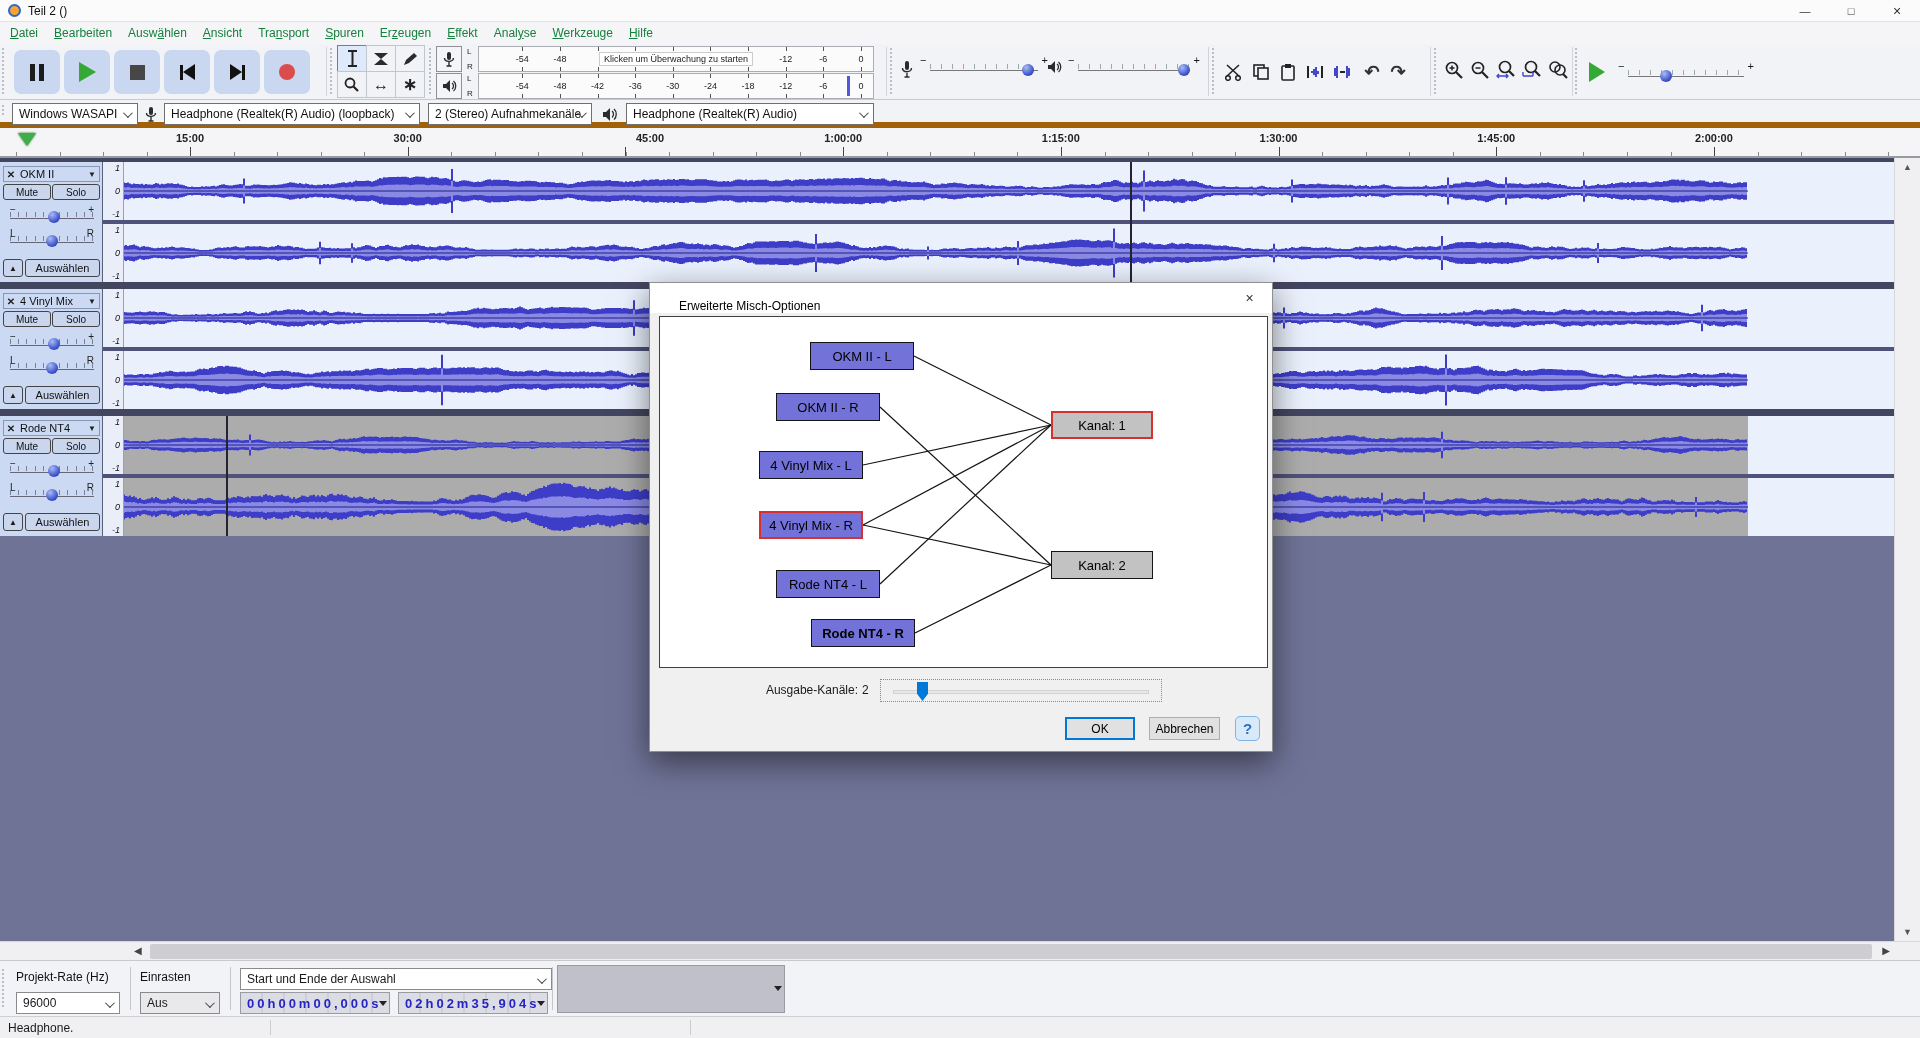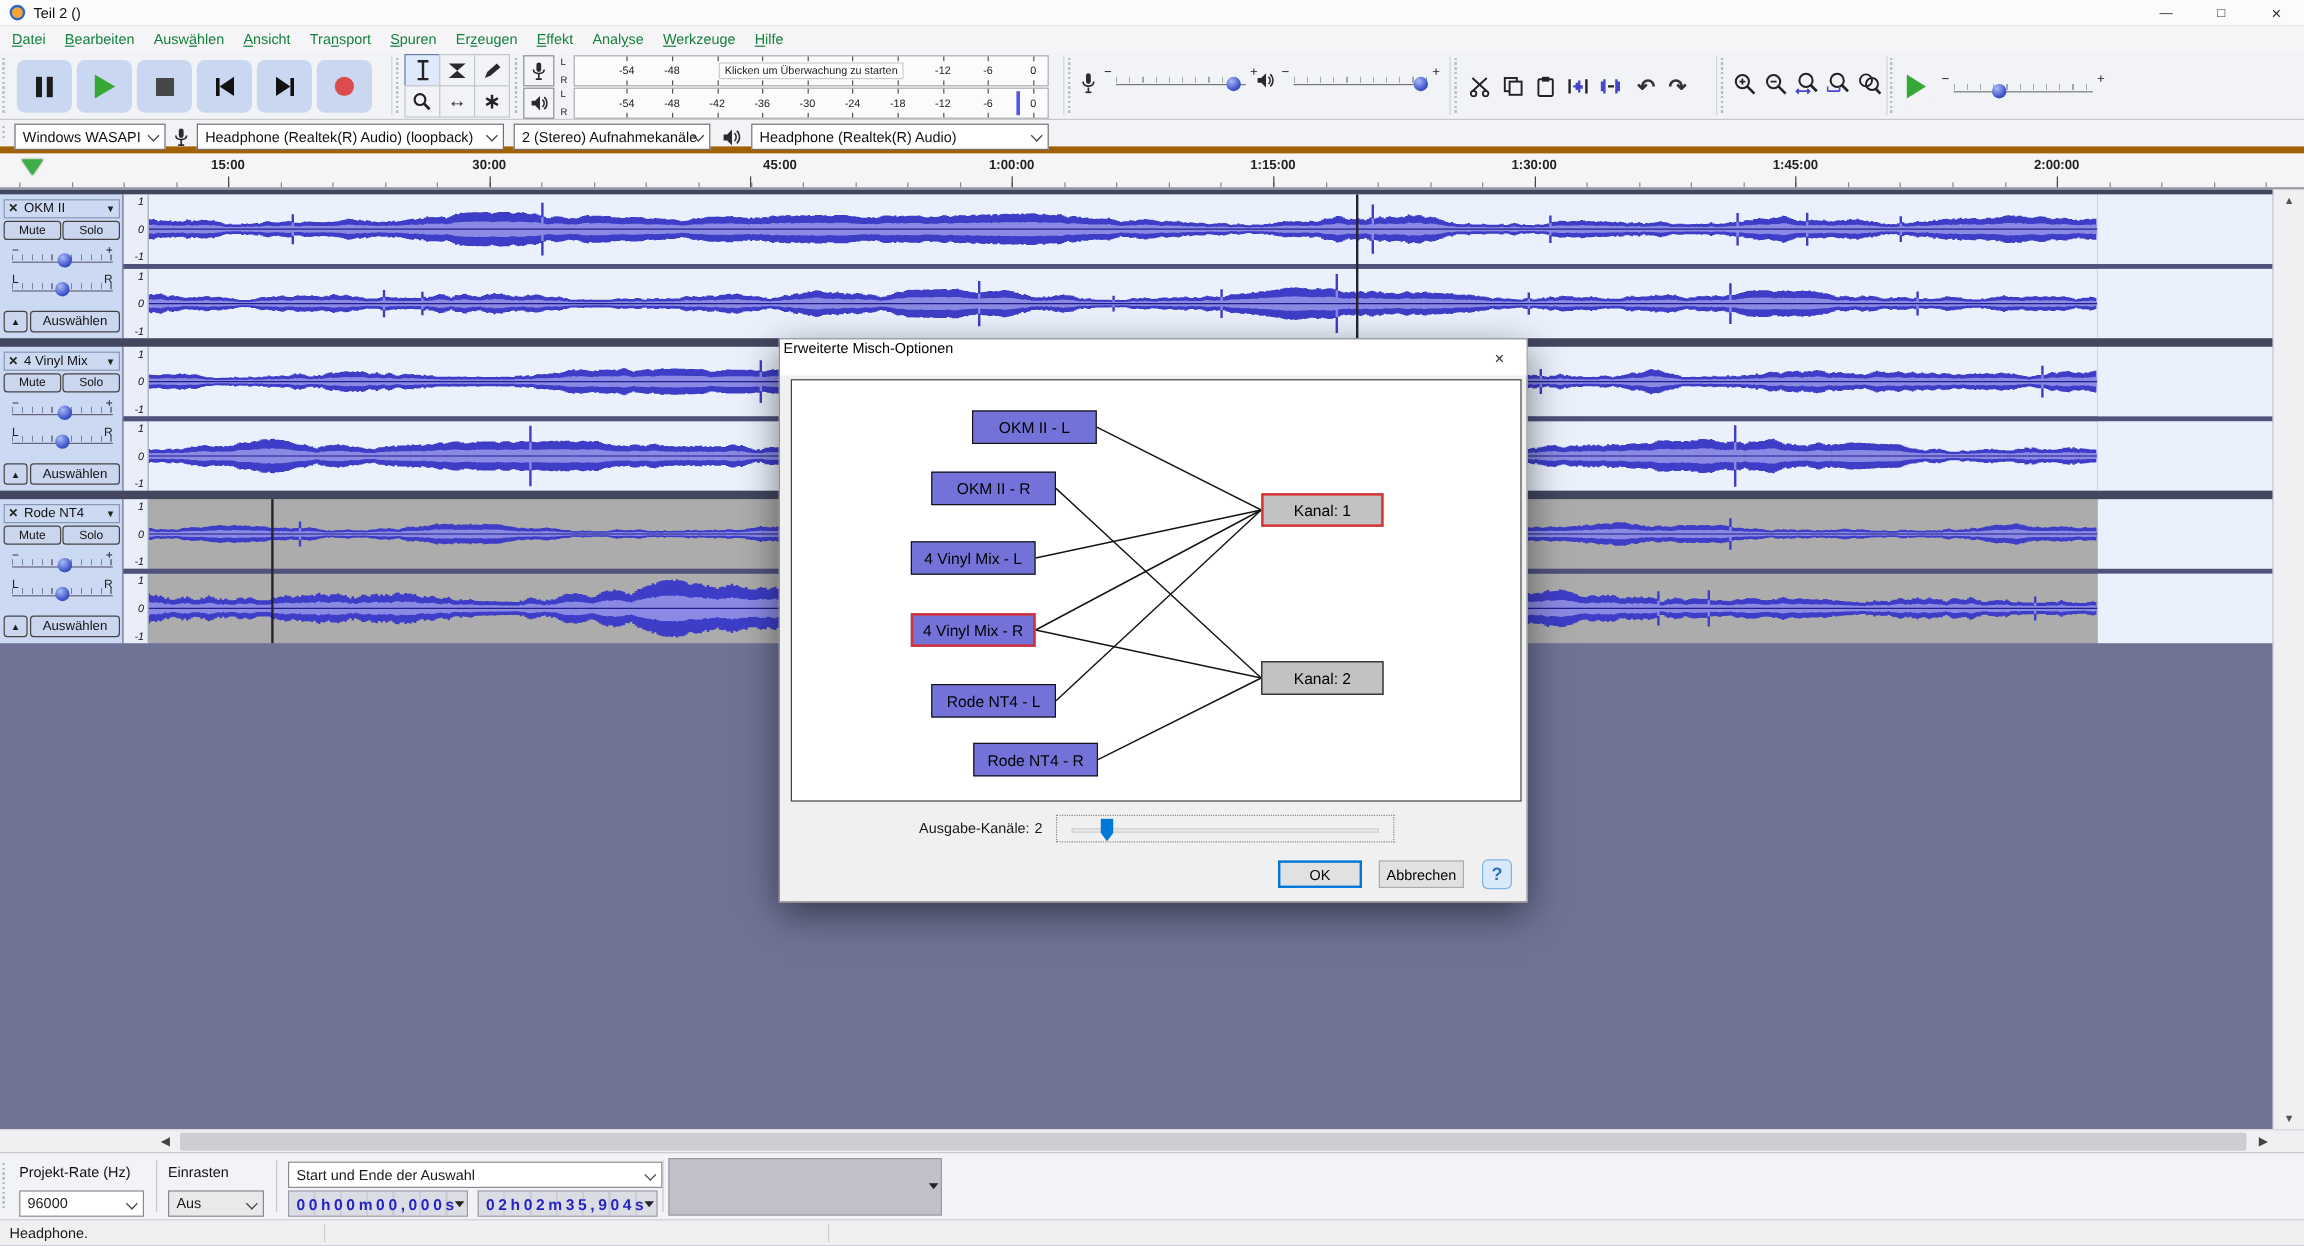--- a/index.html
+++ b/index.html
@@ -81,21 +81,21 @@
 .fsep{position:absolute;top:6px;bottom:6px;width:1px;background:#C6C6CA}
 .tfield{position:absolute;top:31px;height:22px;background:repeating-linear-gradient(90deg,#DCDDE4 0 20px,#CDCED8 20px 22px);border:1px solid #9A9AA2;color:#2424C4;font-weight:bold;font-size:13px;display:flex;align-items:center;padding:0 14px 0 6px;letter-spacing:3px;white-space:nowrap}
 .tdown{position:absolute;right:2px;top:8px;width:0;height:0;border-left:4px solid transparent;border-right:4px solid transparent;border-top:5px solid #222}
 #bigtime{position:absolute;left:557px;top:4px;width:228px;height:48px;background:#BFC0CA;border:1px solid #9A9AA2;display:flex;align-items:center;justify-content:center}
 #bigdigits{background:repeating-linear-gradient(90deg,#D6D7DE 0 44px,#C6C7D0 44px 47px);color:#2525C8;font-size:30px;font-weight:bold;letter-spacing:2px;padding:2px 6px;white-space:nowrap}
 
 #status{position:absolute;top:1016px;left:0;width:1920px;height:22px;background:#F0F0F2;border-top:1px solid #CFCFD3;display:flex;align-items:center}
 .ssep{position:absolute;top:3px;bottom:3px;width:1px;background:#CccccF}
 
 #dlg{position:absolute;left:649px;top:282px;width:624px;height:470px;background:#F0F0F0;border:1px solid #8F8F93;box-shadow:0 10px 30px rgba(0,0,0,.5)}
-#dlgtitle{position:absolute;top:0;left:0;right:0;height:30px;background:#fff;display:flex;align-items:flex-start;padding-left:3px;font-size:12px;color:#000}
+#dlgtitle{position:absolute;top:0;left:0;right:0;height:30px;background:#fff;display:flex;align-items:flex-end;padding-left:29px;font-size:12px;color:#000}
 #dlgclose{position:absolute;right:0;top:0;width:45px;height:30px;display:flex;align-items:center;justify-content:center;font-size:14px;color:#333}
 #mix-canvas{position:absolute;left:9px;top:33px;width:609px;height:352px;background:#fff;border:1px solid #404040}
 #mix-lines{position:absolute;inset:0}
 .mbox{position:absolute;width:104px;height:28px;background:#7272D8;border:1px solid #141414;display:flex;align-items:center;justify-content:center;font-size:13px;color:#000}
 .mbox.chan{width:102px;background:#C2C2C2}
 .mbox.focus{border:2px solid #D63031}
 #outrow{position:absolute;left:0;top:396px;width:624px;height:23px}
 #outlab{position:absolute;left:40px;width:168px;top:4px;text-align:right;font-size:12px}
 #outval{position:absolute;left:212px;top:4px;font-size:12px}
 #dslider{position:absolute;left:230px;top:0;width:282px;height:23px;border:1px dotted #8a8a8a;background:#F0F0F0}
@@ -741,21 +741,21 @@
         <line x1="203" y1="208" x2="391" y2="108" stroke="#141414" stroke-width="1.2"></line>
         <line x1="203" y1="208" x2="391" y2="248" stroke="#141414" stroke-width="1.2"></line>
         <line x1="220" y1="267" x2="391" y2="108" stroke="#141414" stroke-width="1.2"></line>
         <line x1="255" y1="316" x2="391" y2="248" stroke="#141414" stroke-width="1.2"></line>
       </svg>
   <div class="mbox src" style="left: 150px; top: 25px;">OKM II - L</div>
       <div class="mbox src" style="left: 116px; top: 76px;">OKM II - R</div>
       <div class="mbox src" style="left: 99px; top: 134px;">4 Vinyl Mix - L</div>
       <div class="mbox src focus" style="left: 99px; top: 194px;">4 Vinyl Mix - R</div>
       <div class="mbox src" style="left: 116px; top: 253px;">Rode NT4 - L</div>
-      <div class="mbox src" style="left: 151px; top: 302px;">Rode NT4 - R</div>
+      <div class="mbox src" style="left: 151px; top: 302px; font-weight: bold;">Rode NT4 - R</div>
       <div class="mbox chan focus" style="left: 391px; top: 94px;">Kanal: 1</div>
       <div class="mbox chan" style="left: 391px; top: 234px;">Kanal: 2</div>
     </div>
   <div id="outrow">
     <span id="outlab">Ausgabe-Kanäle:</span>
     <span id="outval">2</span>
     <div id="dslider">
       <div id="dgroove"></div>
       <div id="dthumb"></div>
     </div>

